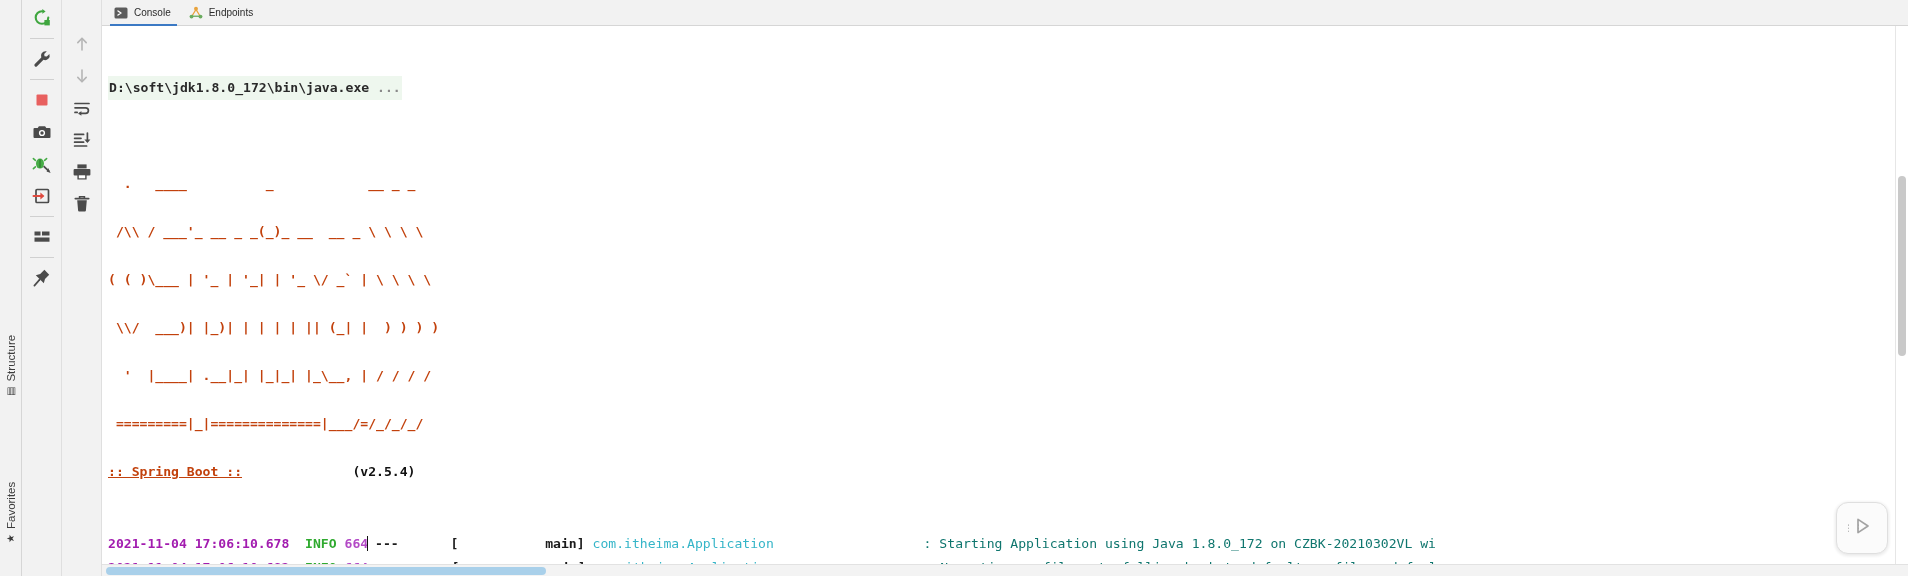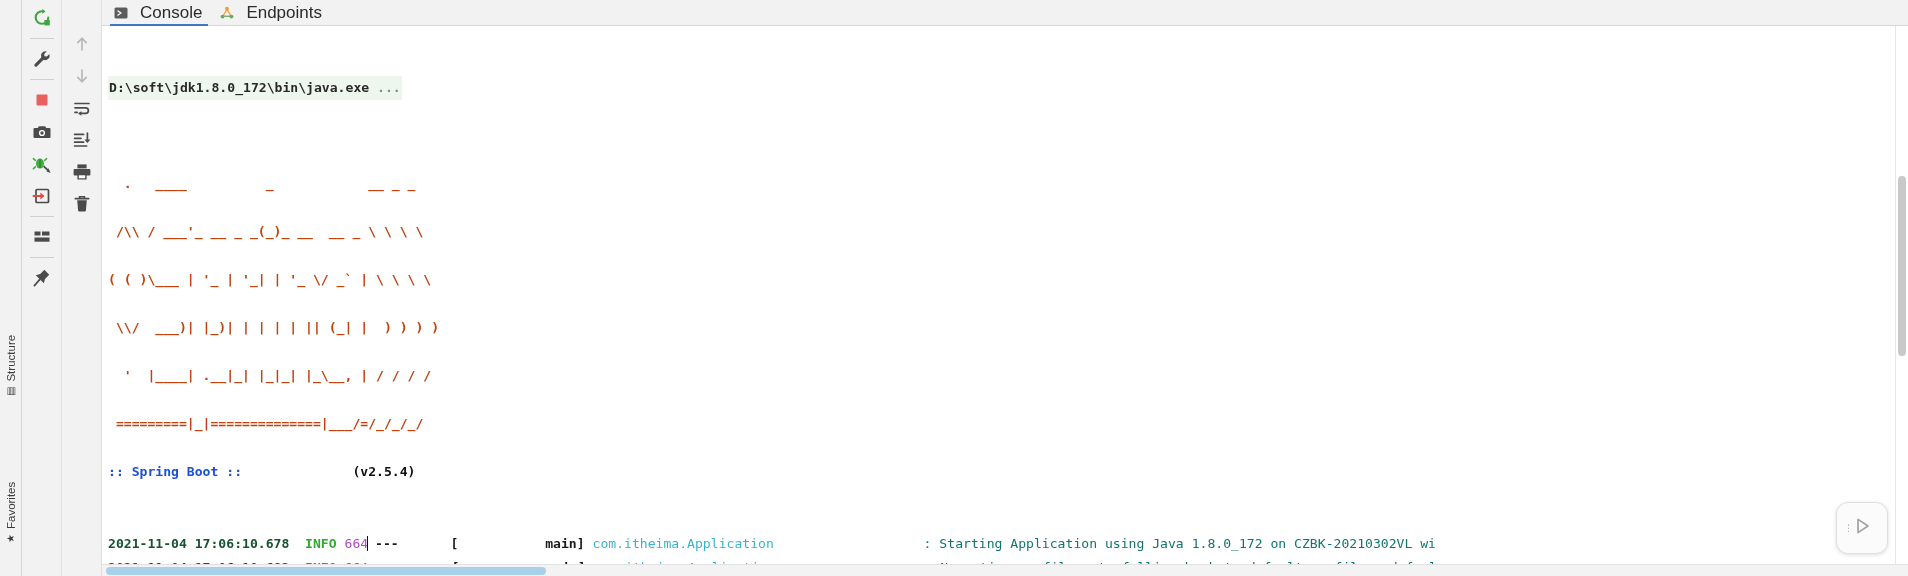--- a/index.html
+++ b/index.html
@@ -65,23 +65,23 @@
   .tabstrip {
     height: 26px;
     background: #f2f2f2;
     border-bottom: 1px solid #d6d6d6;
     display: flex; align-items: flex-end;
     padding-left: 6px;
     position: relative;
   }
   .tab {
     height: 25px;
-    display: flex; align-items: center; gap: 12px;
+    display: flex; align-items: center; gap: 6px;
     padding: 0 12px 0 6px;
-    font-size: 17px;
+    font-size: 10px;
     color: #2b2b2b;
     cursor: pointer;
     position: relative;
   }
   .tab.active::after {
     content:"";
     position: absolute; left: 2px; right: 6px; bottom: -1px;
     height: 2.5px; background: #3b79c4;
   }
   .tab .tabicon { width: 14px; height: 14px; display:flex; align-items:center; justify-content:center; }
@@ -103,27 +103,27 @@
   }
   .cmdline {
     background: #eef7ee;
     display: inline-block;
     color: #2a2a2a;
     padding: 0 1px;
     font-weight: bold;
   }
   .cmdline .dots { color: #8a8a8a; }
   .banner { color: #c2410c; font-weight: 600; letter-spacing: 0px; }
-  .sb-green { color: #1d4ed8; font-weight: 600; }
+  .sb-green { color: #c2410c; font-weight: 600; text-decoration: underline; }
   .sb-ver { color: #111; font-weight: 700; }
 
   .logline { display: block; height: 24px; }
-  .ts { color: #14532d; font-weight: 600; }
+  .ts { color: #a21caf; font-weight: 600; }
   .lvl { color: #2faa2f; font-weight: 600; text-align: center; }
-  .pid { color: #b349c6; font-weight: 400; }
+  .pid { color: #b349c6; font-weight: 700; }
   .dash { color: #1b1b1b; font-weight: 600; }
   .thread { color: #1b1b1b; font-weight: 600; margin-left: 44px; }
   .logger { color: #35b5c8; }
   .msg { color: #0f766e; font-weight: 400; }
 
   
   .caret {
     display: inline-block;
     width: 0; border-left: 1.6px solid #111;
     height: 15px; vertical-align: -3px;

